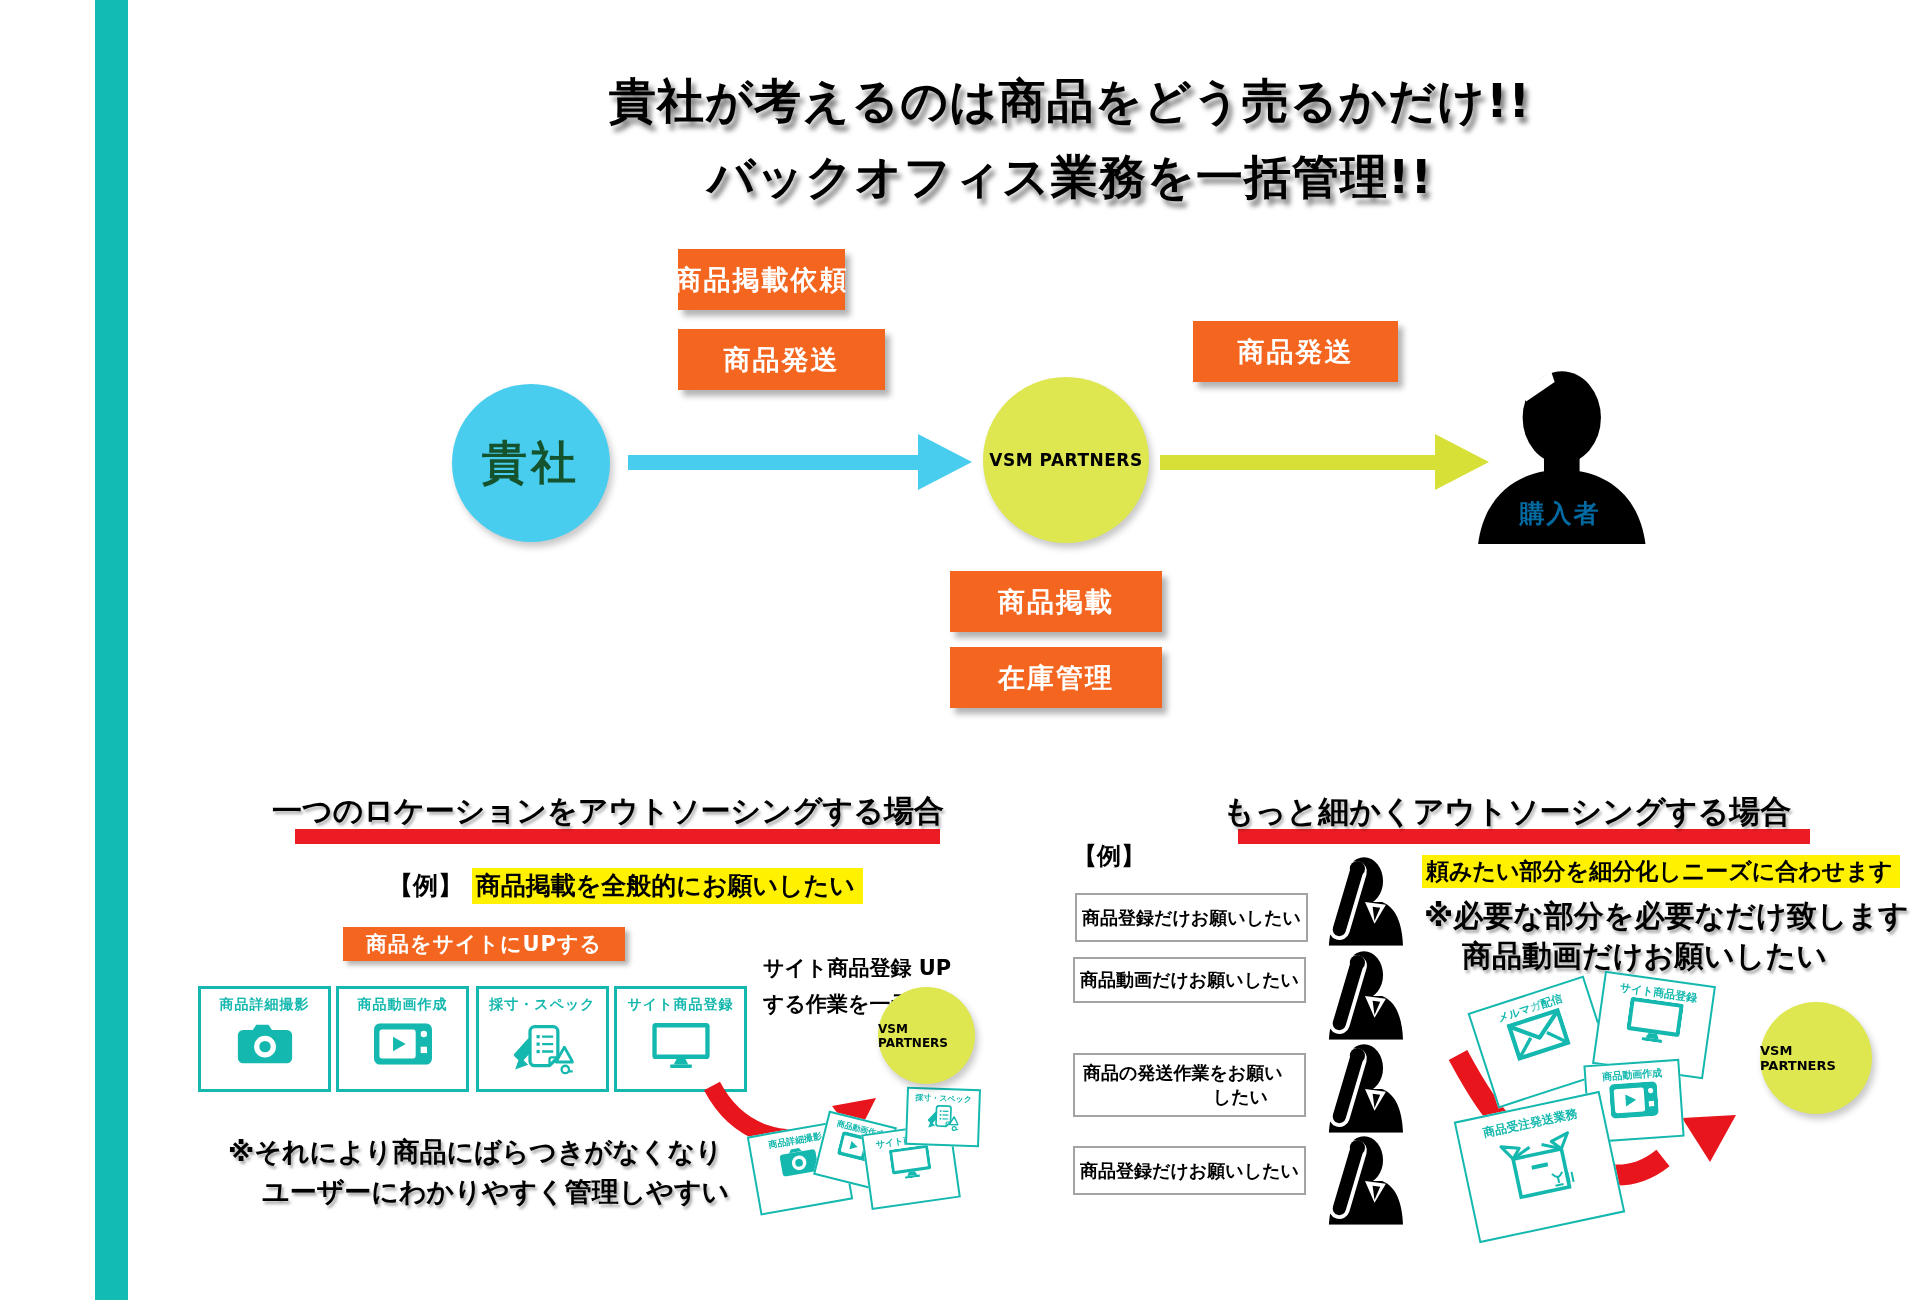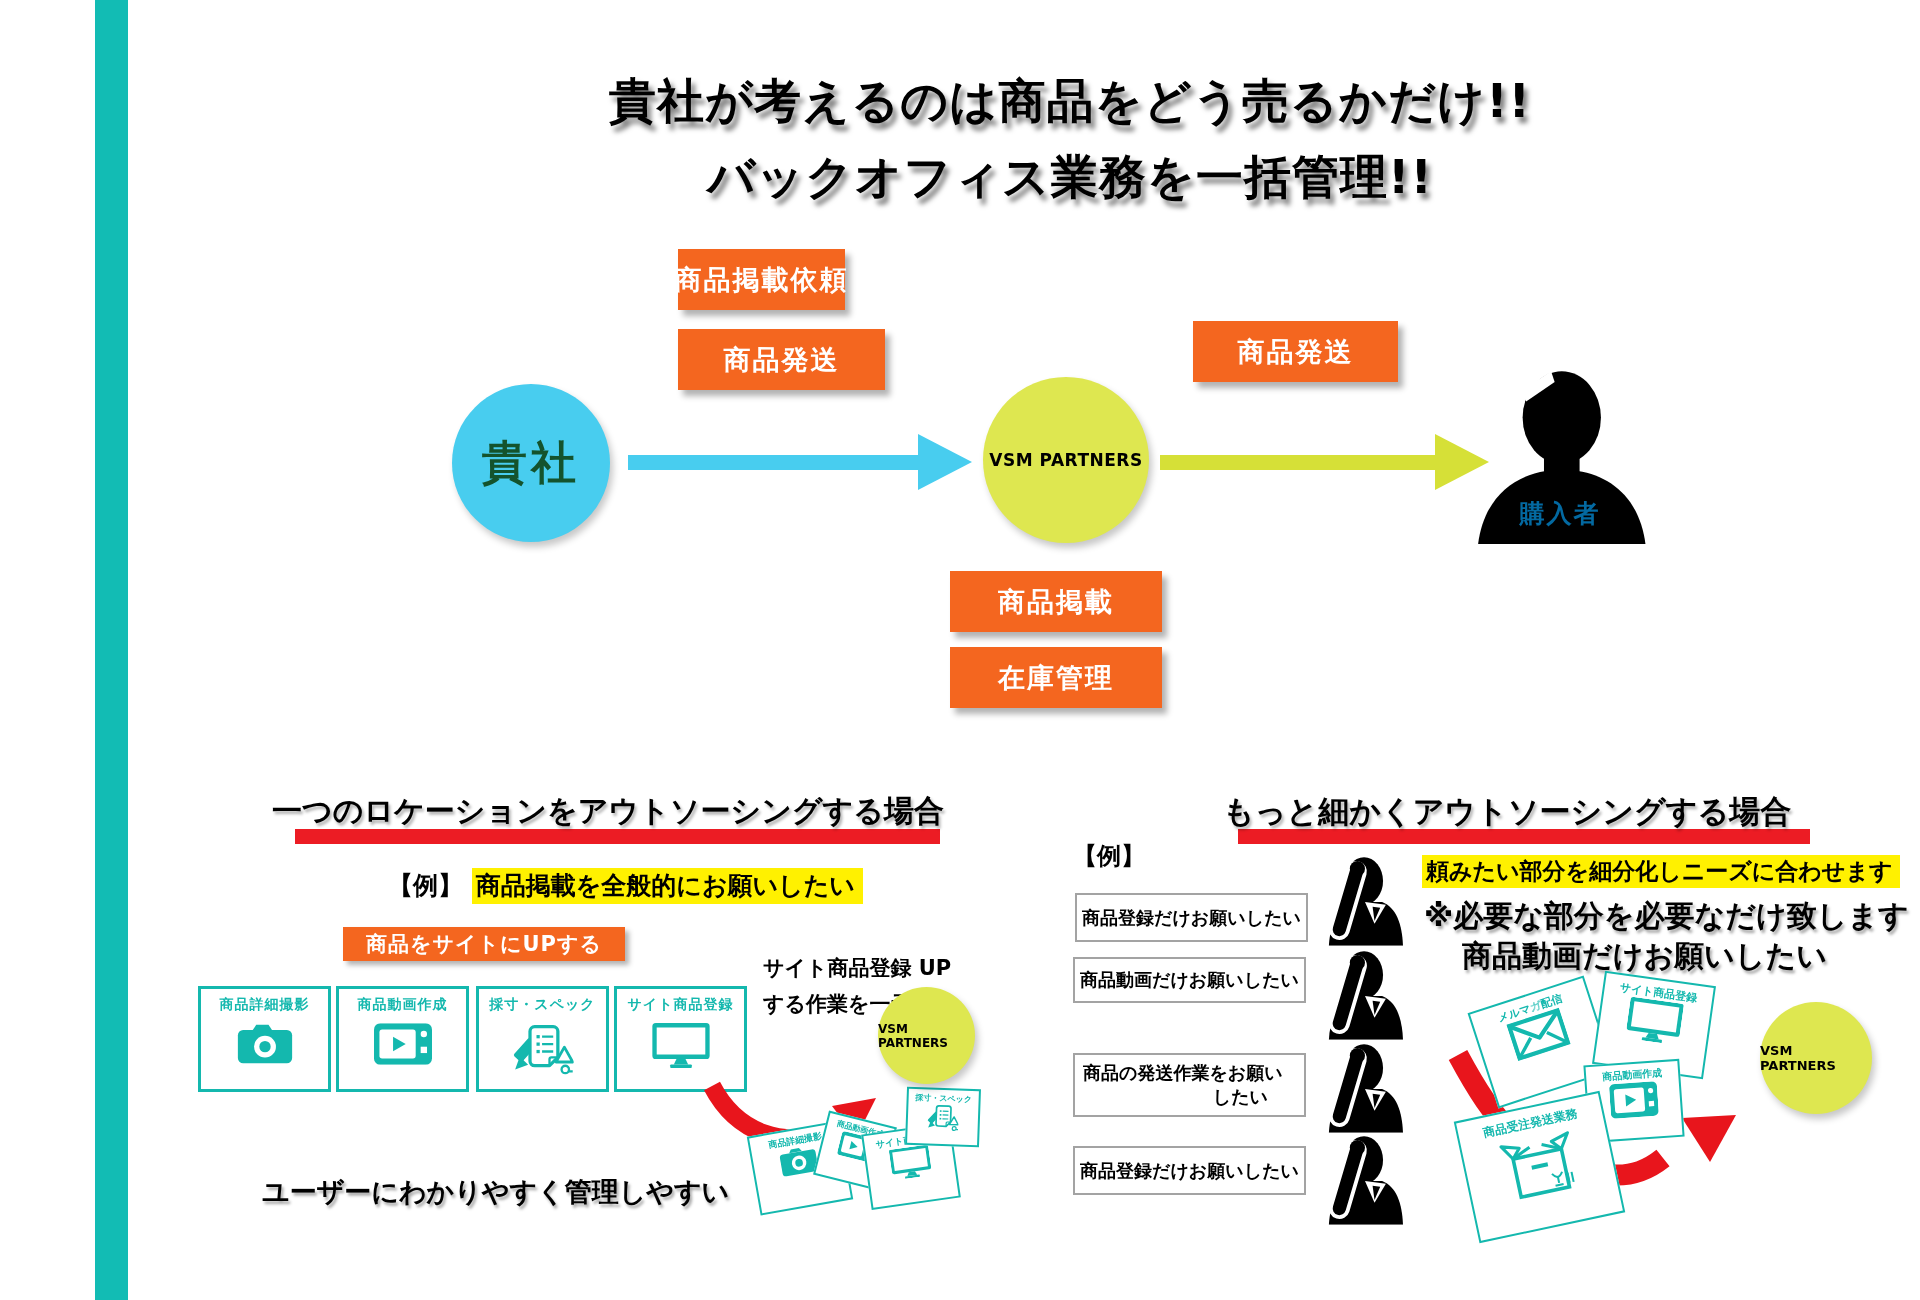--- a/index.html
+++ b/index.html
@@ -281,21 +281,21 @@
     </svg>
 </div>
 <div class="mcard mc4">
   <span class="lbl">採寸・スペック</span>
   <svg width="32" height="27" viewBox="0 0 66 56">
       <use href="#i-spec"></use>
     </svg>
 </div>
 
 <div class="note note-l">
-  <br>
+  <span>※それにより商品にばらつきがなくなり</span><br>
   <span class="ind">ユーザーにわかりやすく管理しやすい</span>
 </div>
 
 <div class="red-bar red-bar-r"></div>
 <div class="sec-head sec-head-r">もっと細かくアウトソーシングする場合</div>
 <div class="example-label-r">【例】</div>
 
 <div class="rbox rb1">商品登録だけお願いしたい</div>
 <div class="rbox rb2">商品動画だけお願いしたい</div>
 <div class="rbox rb3">

